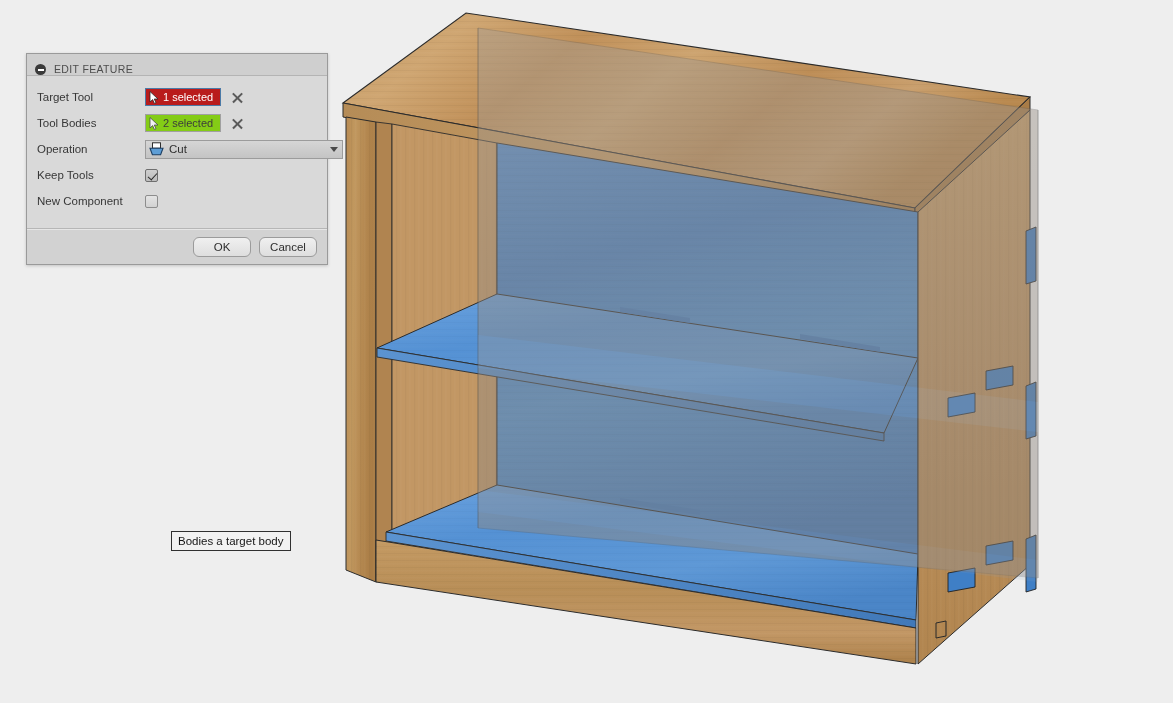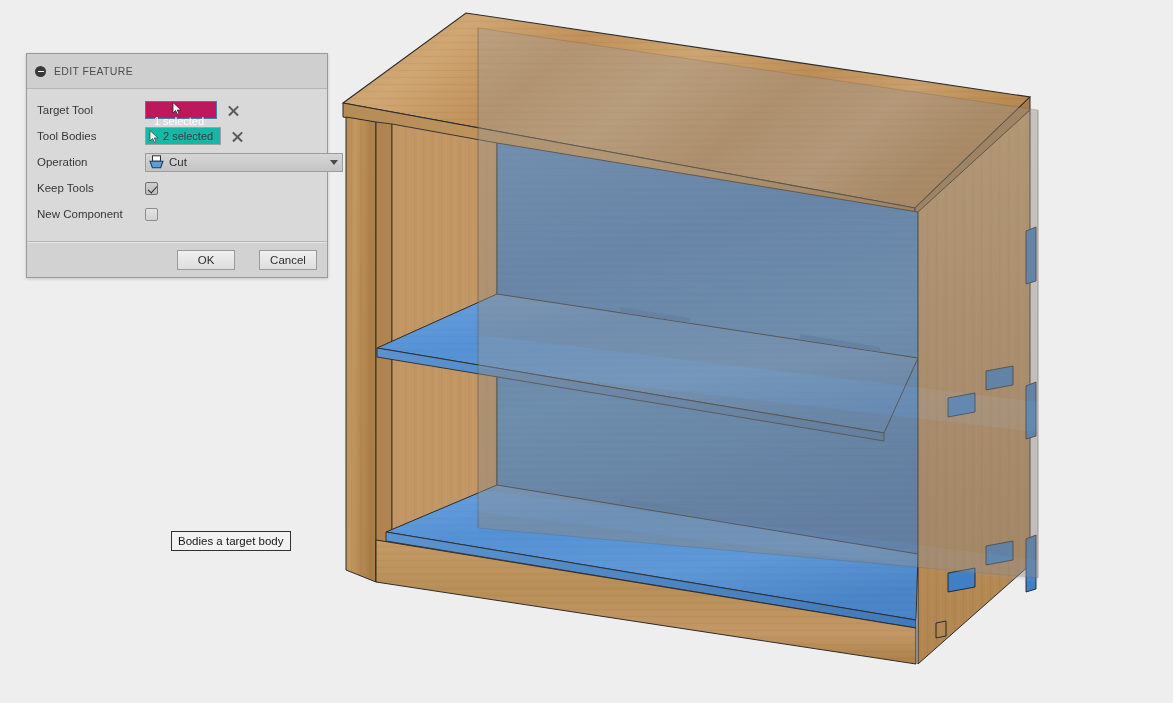--- a/index.html
+++ b/index.html
@@ -38,25 +38,25 @@
     top: 53px;
     width: 300px;
     background: #d9d9d9;
     border: 1px solid #9a9a9a;
     box-shadow: 0 1px 3px rgba(0,0,0,0.18);
     font-size: 11.5px;
     color: #333333;
     z-index: 40;
   }
   .dlg-header {
-    height: 35px;
+    height: 22px;
     background: #cfcfcf;
     border-bottom: 1px solid #b4b4b4;
     display: flex;
-    align-items: center;
+    align-items: flex-end;
     padding: 0 8px;
     box-sizing: border-box;
   }
   .collapse-icon {
     width: 11px;
     height: 11px;
     border-radius: 50%;
     background: #3a3a3a;
     position: relative;
     flex: 0 0 auto;
@@ -107,27 +107,26 @@
     min-width: 72px;
     display: inline-flex;
     align-items: center;
     padding: 0 7px 0 3px;
     box-sizing: border-box;
     border: 1px solid #8e8e8e;
     font-size: 11px;
     white-space: nowrap;
   }
   .sel-btn.active {
-    background: #be185d;
+    background: #b91c1c;
     border-color: #4b7aa7;
     color: #ffffff;
-    flex-direction: column;
   }
   .sel-btn.inactive {
-    background: #14b8a6;
+    background: #84cc16;
     border-color: #a0a0a0;
     color: #3c3c3c;
   }
   .cursor-glyph {
     width: 11px;
     height: 13px;
     margin-right: 3px;
     flex: 0 0 auto;
   }
   .clear-x {
@@ -211,27 +210,27 @@
     background: #d2d2d2;
     display: flex;
     align-items: center;
     justify-content: flex-end;
     padding: 0 10px;
     box-sizing: border-box;
   }
   .dlg-btn {
     height: 20px;
     min-width: 58px;
-    margin-left: 24px;
+    margin-left: 8px;
     padding: 0 10px;
     font-size: 11.5px;
     color: #2e2e2e;
     background: linear-gradient(#f0f0f0, #dedede);
     border: 1px solid #9b9b9b;
-    border-radius: 0;
+    border-radius: 6px;
     display: inline-flex;
     align-items: center;
     justify-content: center;
     font-family: "Liberation Sans", sans-serif;
     box-sizing: border-box;
   }
 
   
   #target-body-tooltip {
     position: absolute;

